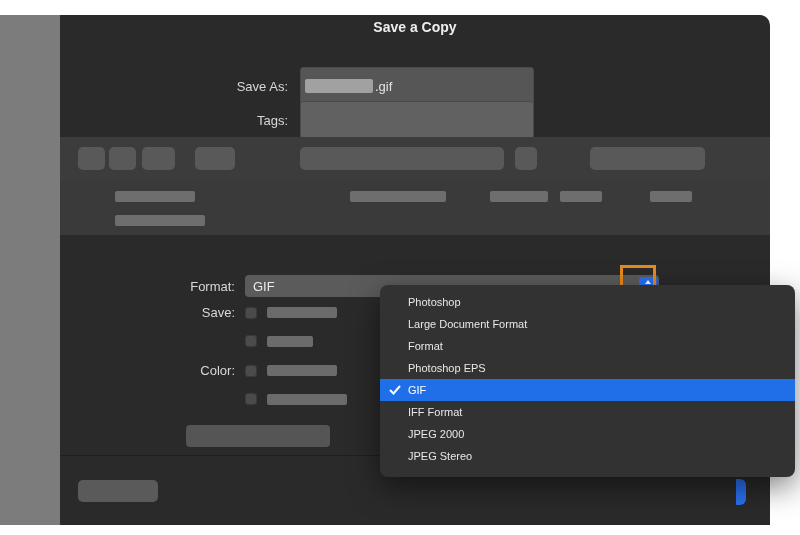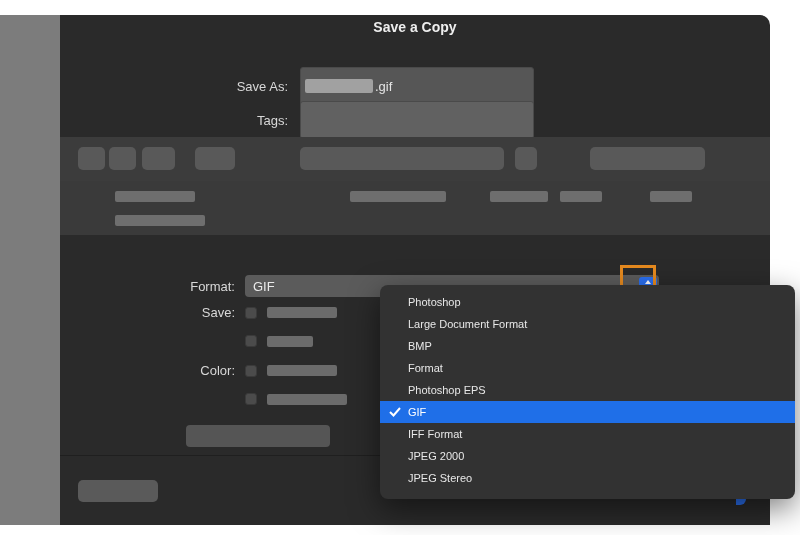--- a/index.html
+++ b/index.html
@@ -162,21 +162,20 @@
       <div class="footer-sep"></div>
       <div class="footer-btnL"></div>
       <div class="footer-btnR"></div>
     </div>
 
   </div>
 
   <div class="menu" id="format-menu">
       <div class="menu-item"><span>Photoshop</span></div>
       <div class="menu-item"><span>Large Document Format</span></div>
-      <div class="menu-item"><span>BMP</span></div>
       <div class="menu-item"><span>Format</span></div>
       <div class="menu-item"><span>Photoshop EPS</span></div>
       <div class="menu-item selected"><span class="check"><svg width="14" height="14" viewBox="0 0 14 14">
             <path d="M2 7 L5.5 10.5 L12 3" stroke="#fff" stroke-width="2" fill="none"></path>
           </svg></span><span>GIF</span></div>
       <div class="menu-item"><span>IFF Format</span></div>
       <div class="menu-item"><span>JPEG 2000</span></div>
       <div class="menu-item"><span>JPEG Stereo</span></div>
     </div>
 

